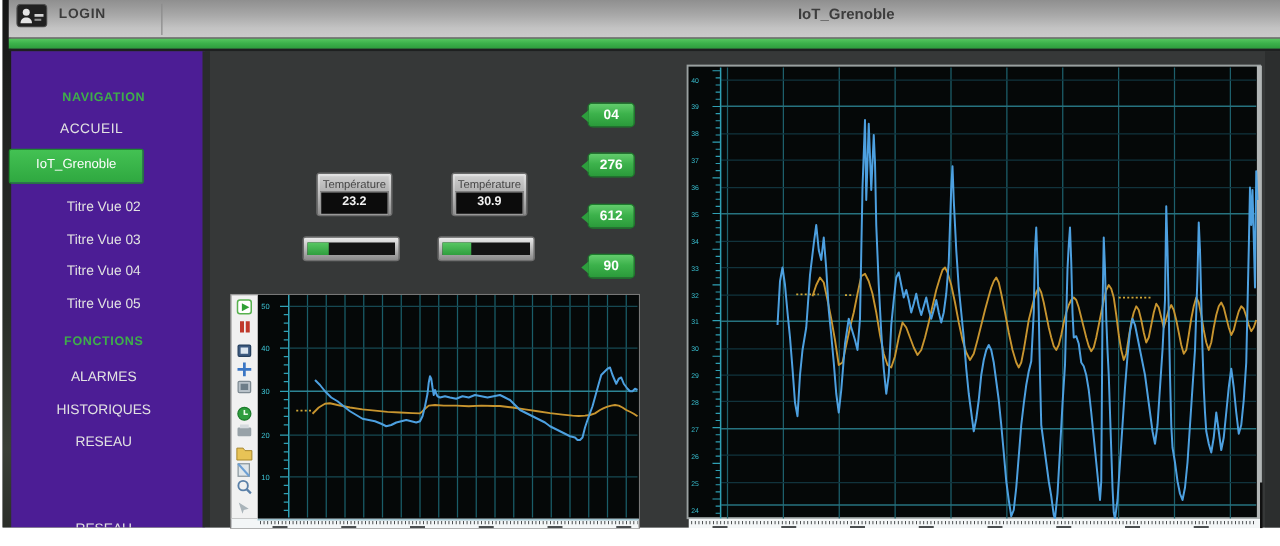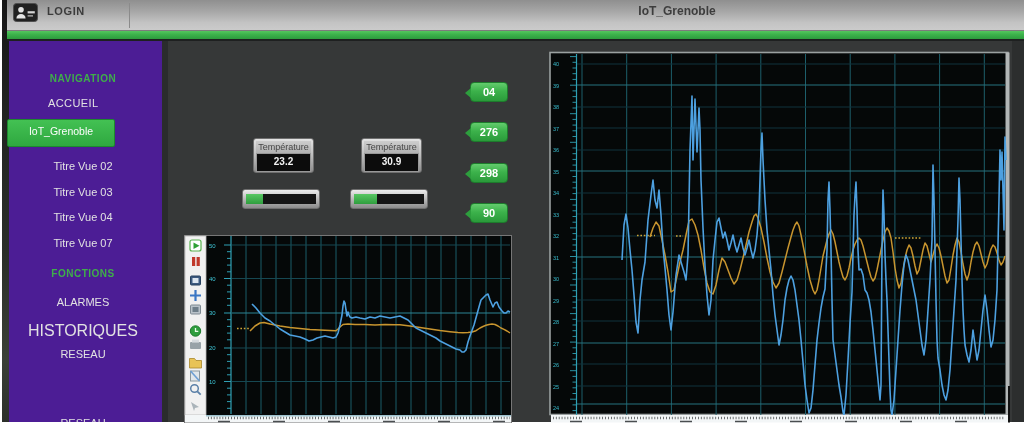--- a/index.html
+++ b/index.html
@@ -50,24 +50,24 @@
     <div class="abs" style="left:5px;top:39px;width:1017px;height:2px;background:#1e2020;"></div>
 
     <div class="abs" style="left:7px;top:41px;width:155px;height:381px;background:#4c1d95;">
       <div class="abs" style="left:0;top:32px;width:148px;text-align:center;font-size:10px;font-weight:bold;color:#3fae4a;letter-spacing:0.5px;">NAVIGATION</div>
       <div class="abs" style="left:0;top:56px;width:148px;text-align:left;font-size:11px;color:#e2e2e2;letter-spacing:0.4px;margin-left:39px;">ACCUEIL</div>
       <div class="abs" style="left:-2px;top:78px;width:106px;height:26px;background:linear-gradient(180deg,#43c153 0%,#2fa840 100%);border:1px solid #1d8a2e;border-radius:2px;"></div>
       <div class="abs" style="left:-2px;top:84px;width:108px;text-align:center;font-size:10.5px;color:#fdfdfd;">IoT_Grenoble</div>
       <div class="abs" style="left:0;top:119px;width:148px;text-align:center;font-size:11px;color:#e2e2e2;">Titre Vue 02</div>
       <div class="abs" style="left:0;top:145px;width:148px;text-align:center;font-size:11px;color:#e2e2e2;">Titre Vue 03</div>
       <div class="abs" style="left:0;top:170px;width:148px;text-align:center;font-size:11px;color:#e2e2e2;">Titre Vue 04</div>
-      <div class="abs" style="left:0;top:196px;width:148px;text-align:center;font-size:11px;color:#e2e2e2;">Titre Vue 07</div>
+      <div class="abs" style="left:0;top:196px;width:148px;text-align:center;font-size:11px;color:#e2e2e2;">Titre Vue 05</div>
       <div class="abs" style="left:0;top:227px;width:148px;text-align:center;font-size:10px;font-weight:bold;color:#3fae4a;letter-spacing:0.5px;">FONCTIONS</div>
       <div class="abs" style="left:0;top:255px;width:148px;text-align:center;font-size:11px;color:#e2e2e2;">ALARMES</div>
-      <div class="abs" style="left:0;top:281px;width:148px;text-align:center;font-size:16px;color:#e2e2e2;">HISTORIQUES</div>
+      <div class="abs" style="left:0;top:281px;width:148px;text-align:center;font-size:11px;color:#e2e2e2;">HISTORIQUES</div>
       <div class="abs" style="left:0;top:307px;width:148px;text-align:center;font-size:11px;color:#e2e2e2;">RESEAU</div>
       <div class="abs" style="left:0;top:332px;width:148px;text-align:center;font-size:11px;color:#e2e2e2;margin-top:44px;">RESEAU</div>
     </div>
 
     <div class="abs" style="left:160px;top:41px;width:6px;height:381px;background:#2a2c2c;"></div>
 
     <div class="abs" style="left:166px;top:41px;width:856px;height:381px;background:#363838;">
 
       <div class="abs tw" style="left:85px;top:97px;">
           <div class="twl">Température</div>
@@ -84,21 +84,21 @@
           </div>
         </div>
       <div class="abs pb" style="left:182px;top:148px;">
           <div class="pbt">
             <div class="pbf" style="width:23px;"></div>
           </div>
         </div>
 
       <div class="abs badge" style="left:302px;top:41px;">04</div>
       <div class="abs badge" style="left:302px;top:81px;">276</div>
-      <div class="abs badge" style="left:302px;top:122px;">298</div>
+      <div class="abs badge" style="left:302px;top:122px;">612</div>
       <div class="abs badge" style="left:302px;top:162px;">90</div>
       <div class="abs" style="left:844px;top:0;width:12px;height:381px;background:#2c2e2e;"></div>
     </div>
   </div>
 
   <svg class="abs" style="left:184px;top:235px;" width="330" height="188" viewBox="184 235 330 188">
     <rect x="184.5" y="235.5" width="327" height="187" fill="#0a0d0e" stroke="#777"></rect>
 
     <rect x="206" y="236" width="305" height="179" fill="#050808"></rect>
 

